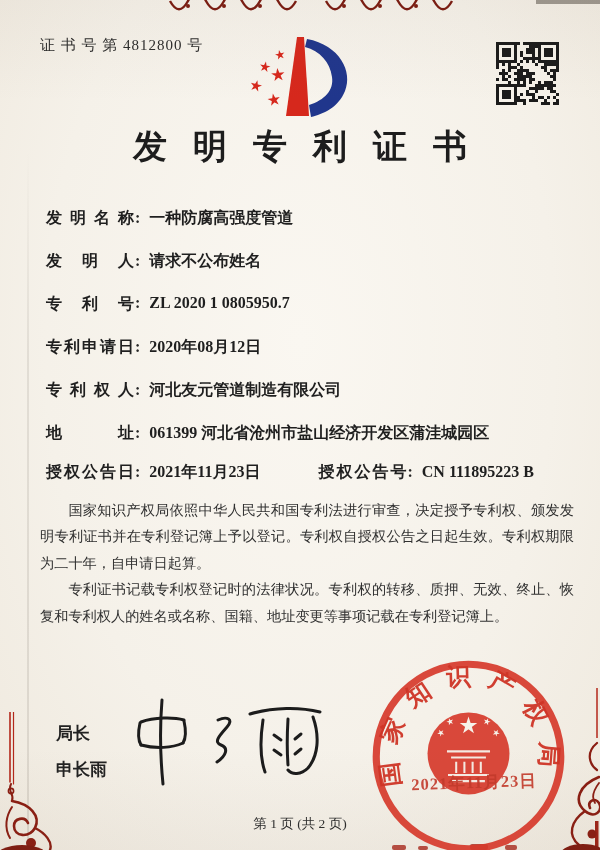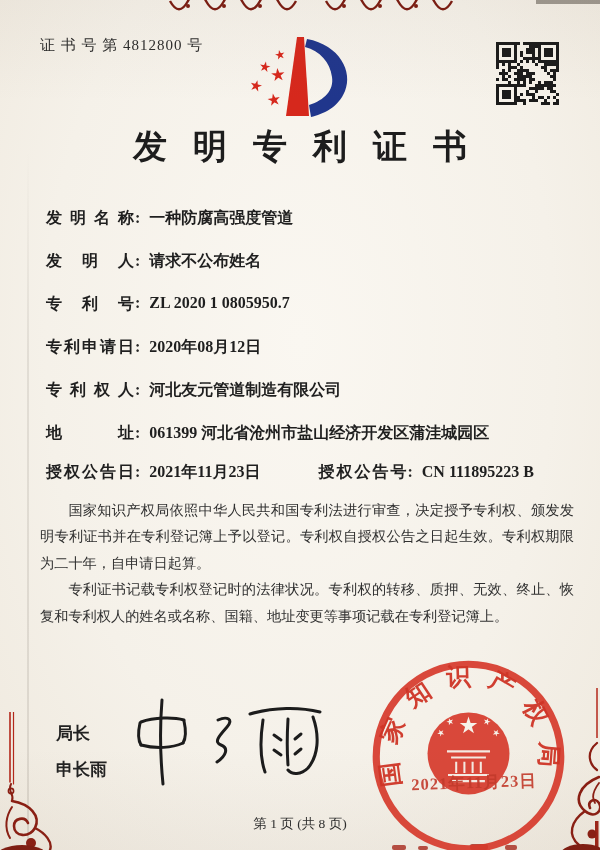--- a/index.html
+++ b/index.html
@@ -303,21 +303,21 @@
       <path d="M88,105 V116 M96,105 V116 M104,105 V116 M112,105 V116"></path>
       <path d="M80,118 L120,118"></path>
       <path d="M84,124 L116,124"></path>
     </g>
     <text font-size="24" font-weight="bold" fill="#cf3527" letter-spacing="15" opacity="0.95" font-family="Liberation Serif, DejaVu Serif, serif">
       <textPath href="#sealArc" startOffset="2">国家知识产权局</textPath>
     </text>
   </svg>
   <div class="seal-date">2021年11月23日</div>
 
-  <div class="footer">第 1 页 (共 8 页)</div>
+  <div class="footer">第 1 页 (共 2 页)</div>
 
   <svg class="orn-bl" width="62" height="138" viewBox="0 0 62 138">
     <g stroke="#8a1d12" fill="none" stroke-linecap="round">
       <path d="M10,0 V70" stroke-width="1.6" stroke="#b3271a"></path>
       <path d="M13.5,0 V72" stroke-width="1.2" stroke="#b3271a"></path>
       <path d="M11,72 C7,80 15,82 12,89" stroke-width="2"></path>
       <circle cx="11" cy="79" r="2.6" stroke-width="1.6"></circle>
       <path d="M12,89 C30,92 41,104 35,116 C29,126 14,125 14,114 C14,106 25,104 28,111" stroke-width="2.6"></path>
       <path d="M35,116 C45,121 53,130 50,138" stroke-width="2.4"></path>
       <path d="M12,95 C6,104 4,116 10,126" stroke-width="2"></path>

